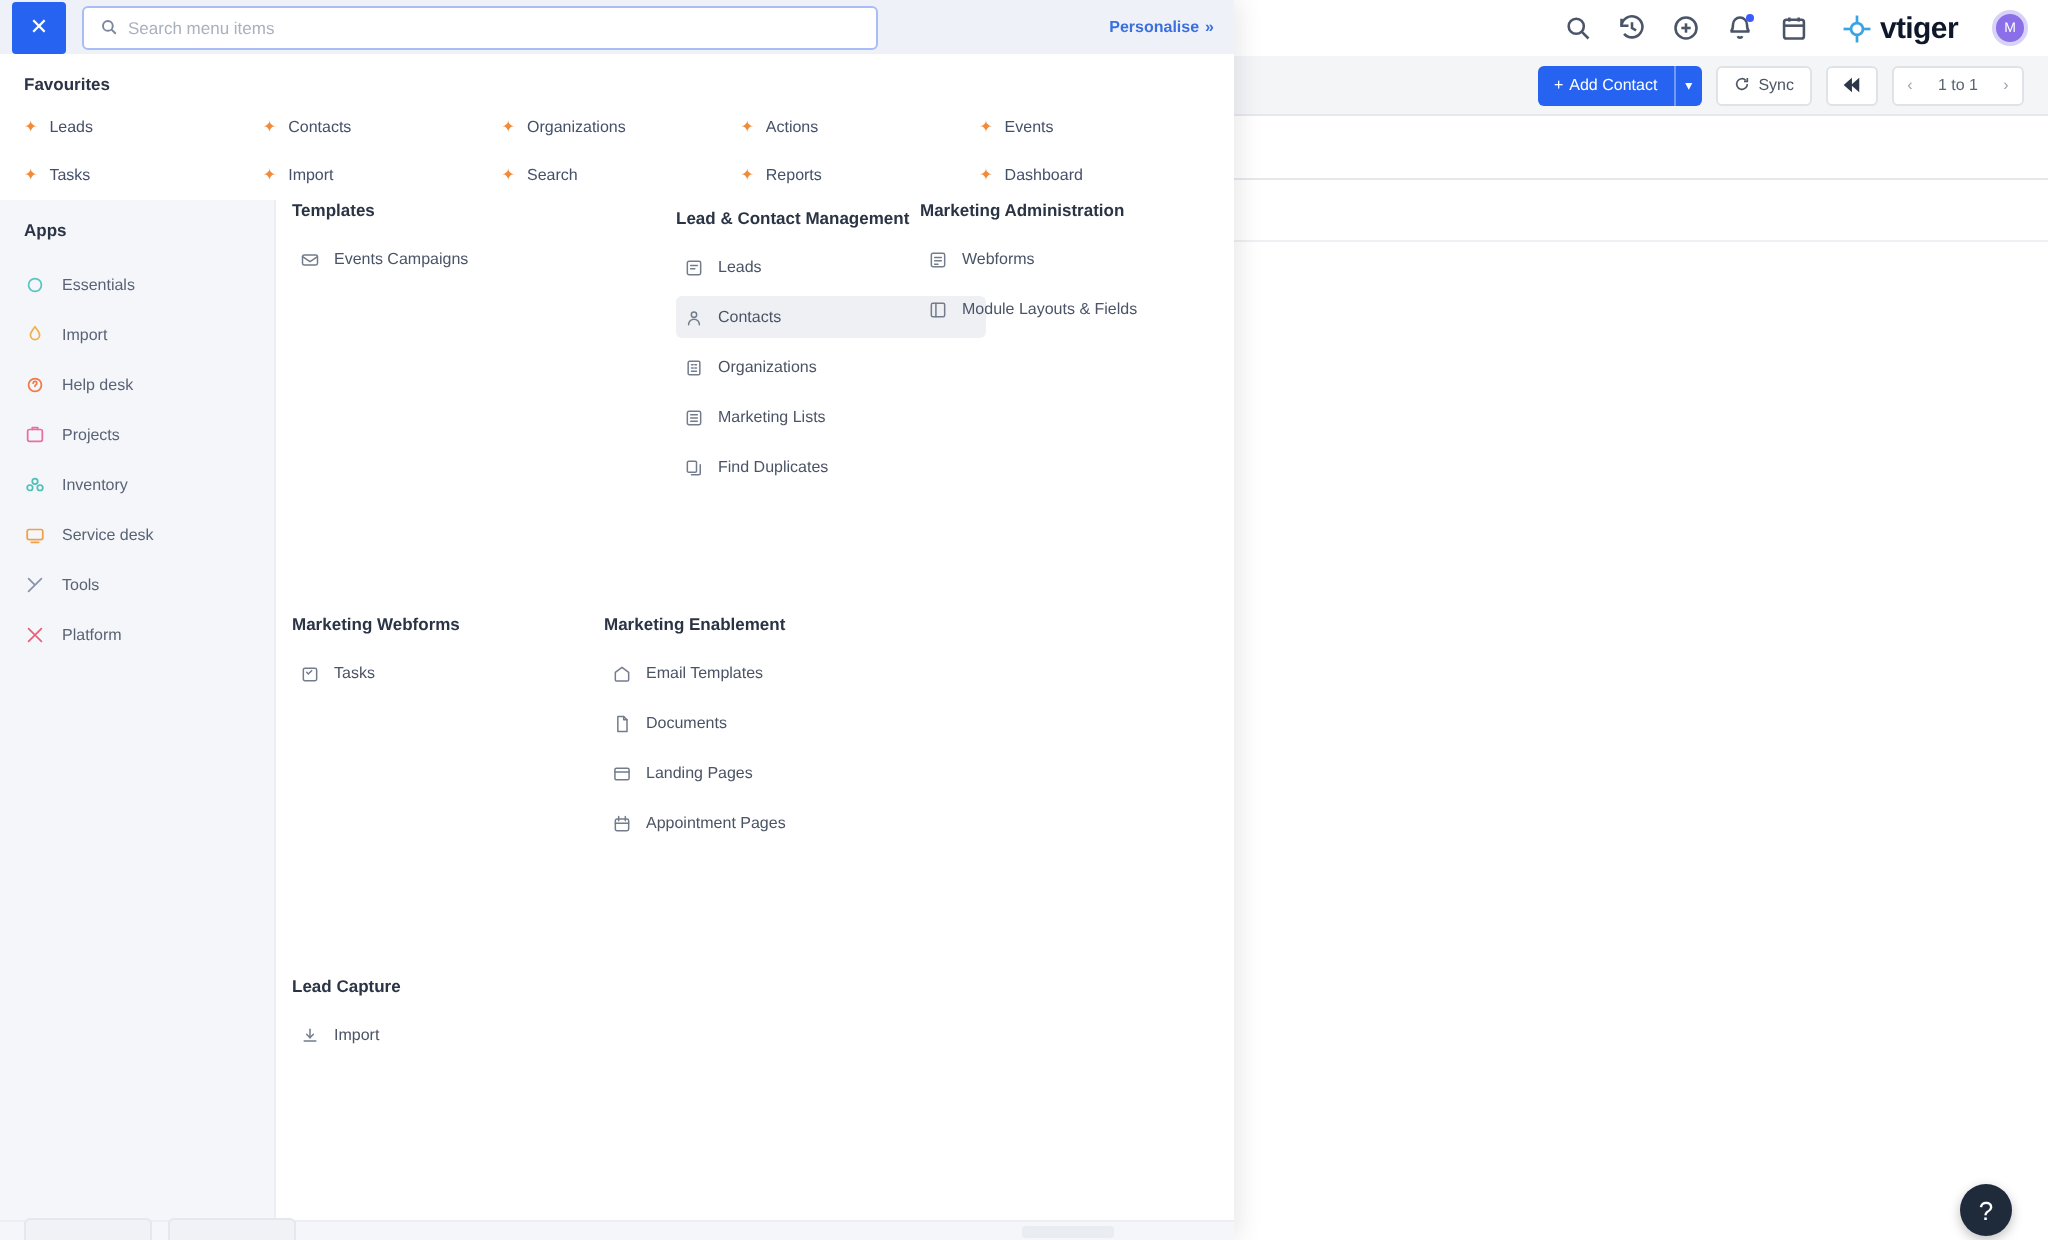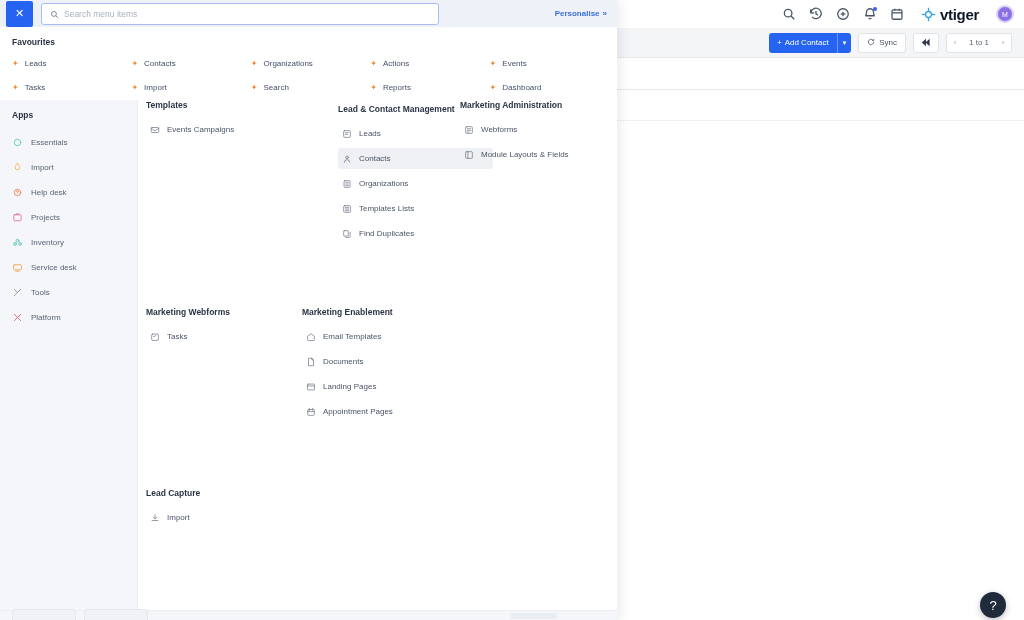--- a/index.html
+++ b/index.html
@@ -496,21 +496,21 @@
               </span>
               <span>Organizations</span>
             </div>
             <div class="m-item">
               <span class="m-ico">
                 <svg viewBox="0 0 24 24" fill="none" stroke="currentColor" stroke-width="1.8" stroke-linecap="round" stroke-linejoin="round">
                   <rect x="4" y="4" width="16" height="16" rx="2"></rect>
                   <path d="M8 8h8M8 12h8M8 16h8"></path>
                 </svg>
               </span>
-              <span>Templates Lists</span>
+              <span>Marketing Lists</span>
             </div>
             <div class="m-item">
               <span class="m-ico">
                 <svg viewBox="0 0 24 24" fill="none" stroke="currentColor" stroke-width="1.8" stroke-linecap="round" stroke-linejoin="round">
                   <rect x="4" y="4" width="11" height="13" rx="1.5"></rect>
                   <path d="M9 20h9a1.5 1.5 0 0 0 1.5-1.5V8"></path>
                 </svg>
               </span>
               <span>Find Duplicates</span>
             </div>

